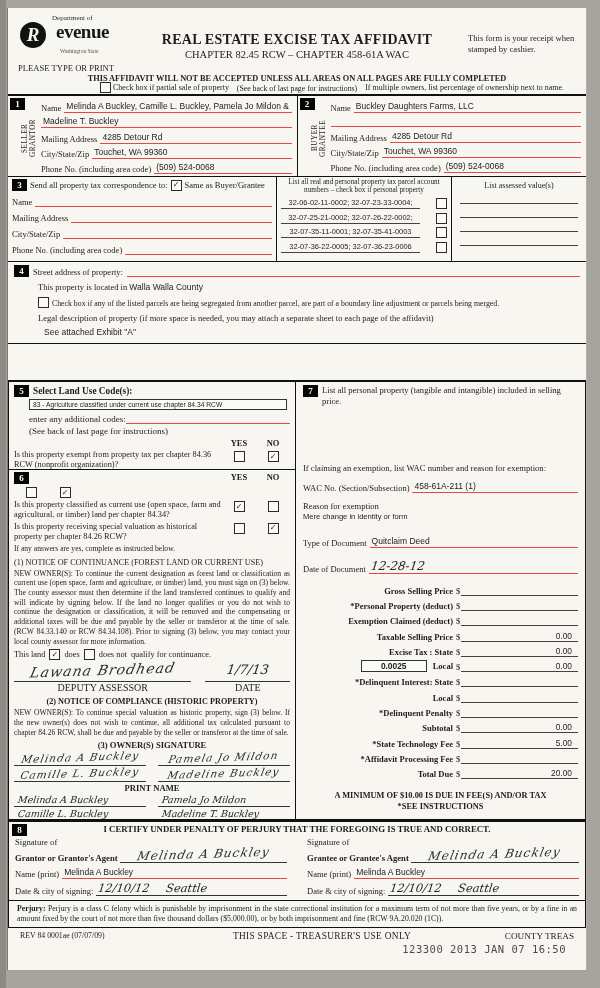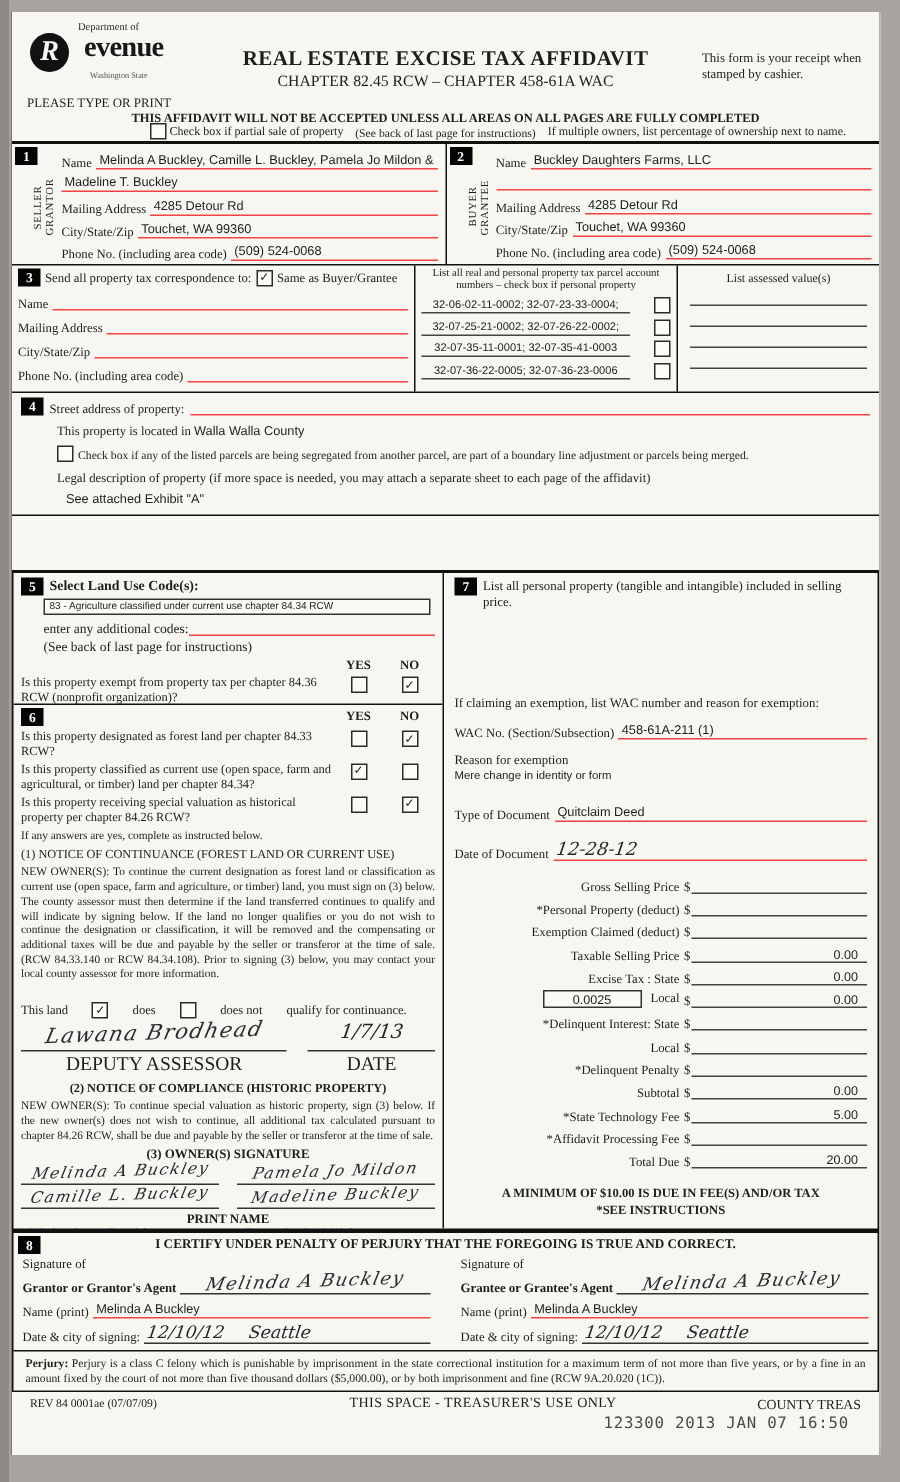--- a/index.html
+++ b/index.html
@@ -89,45 +89,45 @@
   .ynbox{width:34px;display:flex;justify-content:center;}
   .ynhead{display:flex;margin-top:2px;}
   .qrow{display:flex;margin-top:2px;}
   .qtxt{flex:1;font-size:8.3px;line-height:1.2;}
   .qboxes{display:flex;flex:none;align-self:flex-start;padding-top:1px;}
   
   .s6{flex:1;padding:2px 5px;position:relative;box-sizing:border-box;}
   .s6 .hdr6{display:flex;}
   .body6{font-size:7.6px;line-height:1.28;margin-top:2px;text-align:justify;}
   .n1title{font-weight:normal;font-size:8.2px;margin-top:4px;}
-  .landline{display:flex;align-items:center;gap:16px;margin-top:14px;font-size:8.4px;}
+  .landline{display:flex;align-items:center;gap:4px;margin-top:3px;font-size:8.4px;}
   .sigrow{display:flex;align-items:flex-end;gap:14px;margin-top:2px;}
   .sigrow .su1{flex:2.1;border-bottom:1px solid #35332f;text-align:center;height:19px;}
   .sigrow .su2{flex:1;border-bottom:1px solid #35332f;text-align:center;height:19px;}
-  .deprow{display:flex;gap:14px;font-size:13px;}
+  .deprow{display:flex;gap:14px;font-size:10px;}
   .deprow div{text-align:center;}
   .deprow .d1{flex:2.1;}
   .deprow .d2{flex:1;}
   .n2title{font-weight:bold;font-size:8.2px;text-align:center;margin-top:4px;}
   .ostitle{font-weight:bold;font-size:8.6px;text-align:center;margin-top:3px;}
   .osrow{display:flex;gap:12px;margin-top:1px;}
   .osrow .cell{flex:1;border-bottom:1px solid #35332f;text-align:center;height:14px;overflow:hidden;}
   .pnrow{display:flex;gap:12px;margin-top:1px;}
   .pnrow .cell{flex:1;border-bottom:1px solid #35332f;height:12px;padding-left:4px;overflow:hidden;}
   
   .rcol{flex:1;padding:3px 7px;box-sizing:border-box;}
   .s7t{display:flex;gap:4px;}
   .s7t .txt{flex:1;font-size:8.6px;line-height:1.3;}
   .exh{font-size:8.6px;margin-top:56px;}
   .wacline{display:flex;align-items:flex-end;margin-top:8px;}
   .reasonl{margin-top:8px;font-size:8.6px;}
   .reasonv{font-size:7.6px;margin-top:1px;}
   .docline{display:flex;align-items:flex-end;margin-top:13px;}
   .mrow{display:flex;align-items:flex-end;height:15.3px;}
-  .mlabel{width:150px;flex:none;text-align:right;white-space:nowrap;display:flex;justify-content:flex-end;align-items:flex-start;}
+  .mlabel{width:150px;flex:none;text-align:right;white-space:nowrap;display:flex;justify-content:flex-end;align-items:center;font-weight:bold;}
   .dollar{padding:0 1px 0 3px;flex:none;}
   .mline{flex:1;border-bottom:1px solid #45433e;text-align:right;font-family:"Liberation Sans",sans-serif;
     font-size:8.4px;padding-right:6px;min-height:10px;}
   .ratebox{border:1px solid #333;width:64px;text-align:center;font-family:"Liberation Sans",sans-serif;
     font-size:8.4px;margin-right:6px;background:#fbfaf6;}
   .minnote{text-align:center;font-weight:bold;font-size:8.4px;margin-top:12px;line-height:1.3;}
   
   .blockB{border:1px solid #111;border-top-width:2px;margin-top:0;}
   .s8{position:relative;padding:2px 6px 4px;}
   .certify{text-align:center;font-weight:bold;font-size:8.8px;}
@@ -344,21 +344,20 @@
 
       <div class="s6">
         <div class="hdr6">
           <span class="badge">6</span>
           <span class="yncols">
             <span class="yncol">YES</span>
             <span class="yncol">NO</span>
           </span>
         </div>
         <div class="qrow">
-          <span class="qtxt">Is this property designated as forest land per chapter 84.33 RCW?</span>
           <span class="qboxes">
             <span class="ynbox">
                 <span class="cb"></span>
               </span>
             <span class="ynbox">
                 <span class="cb">✓</span>
               </span>
           </span>
         </div>
         <div class="qrow">

